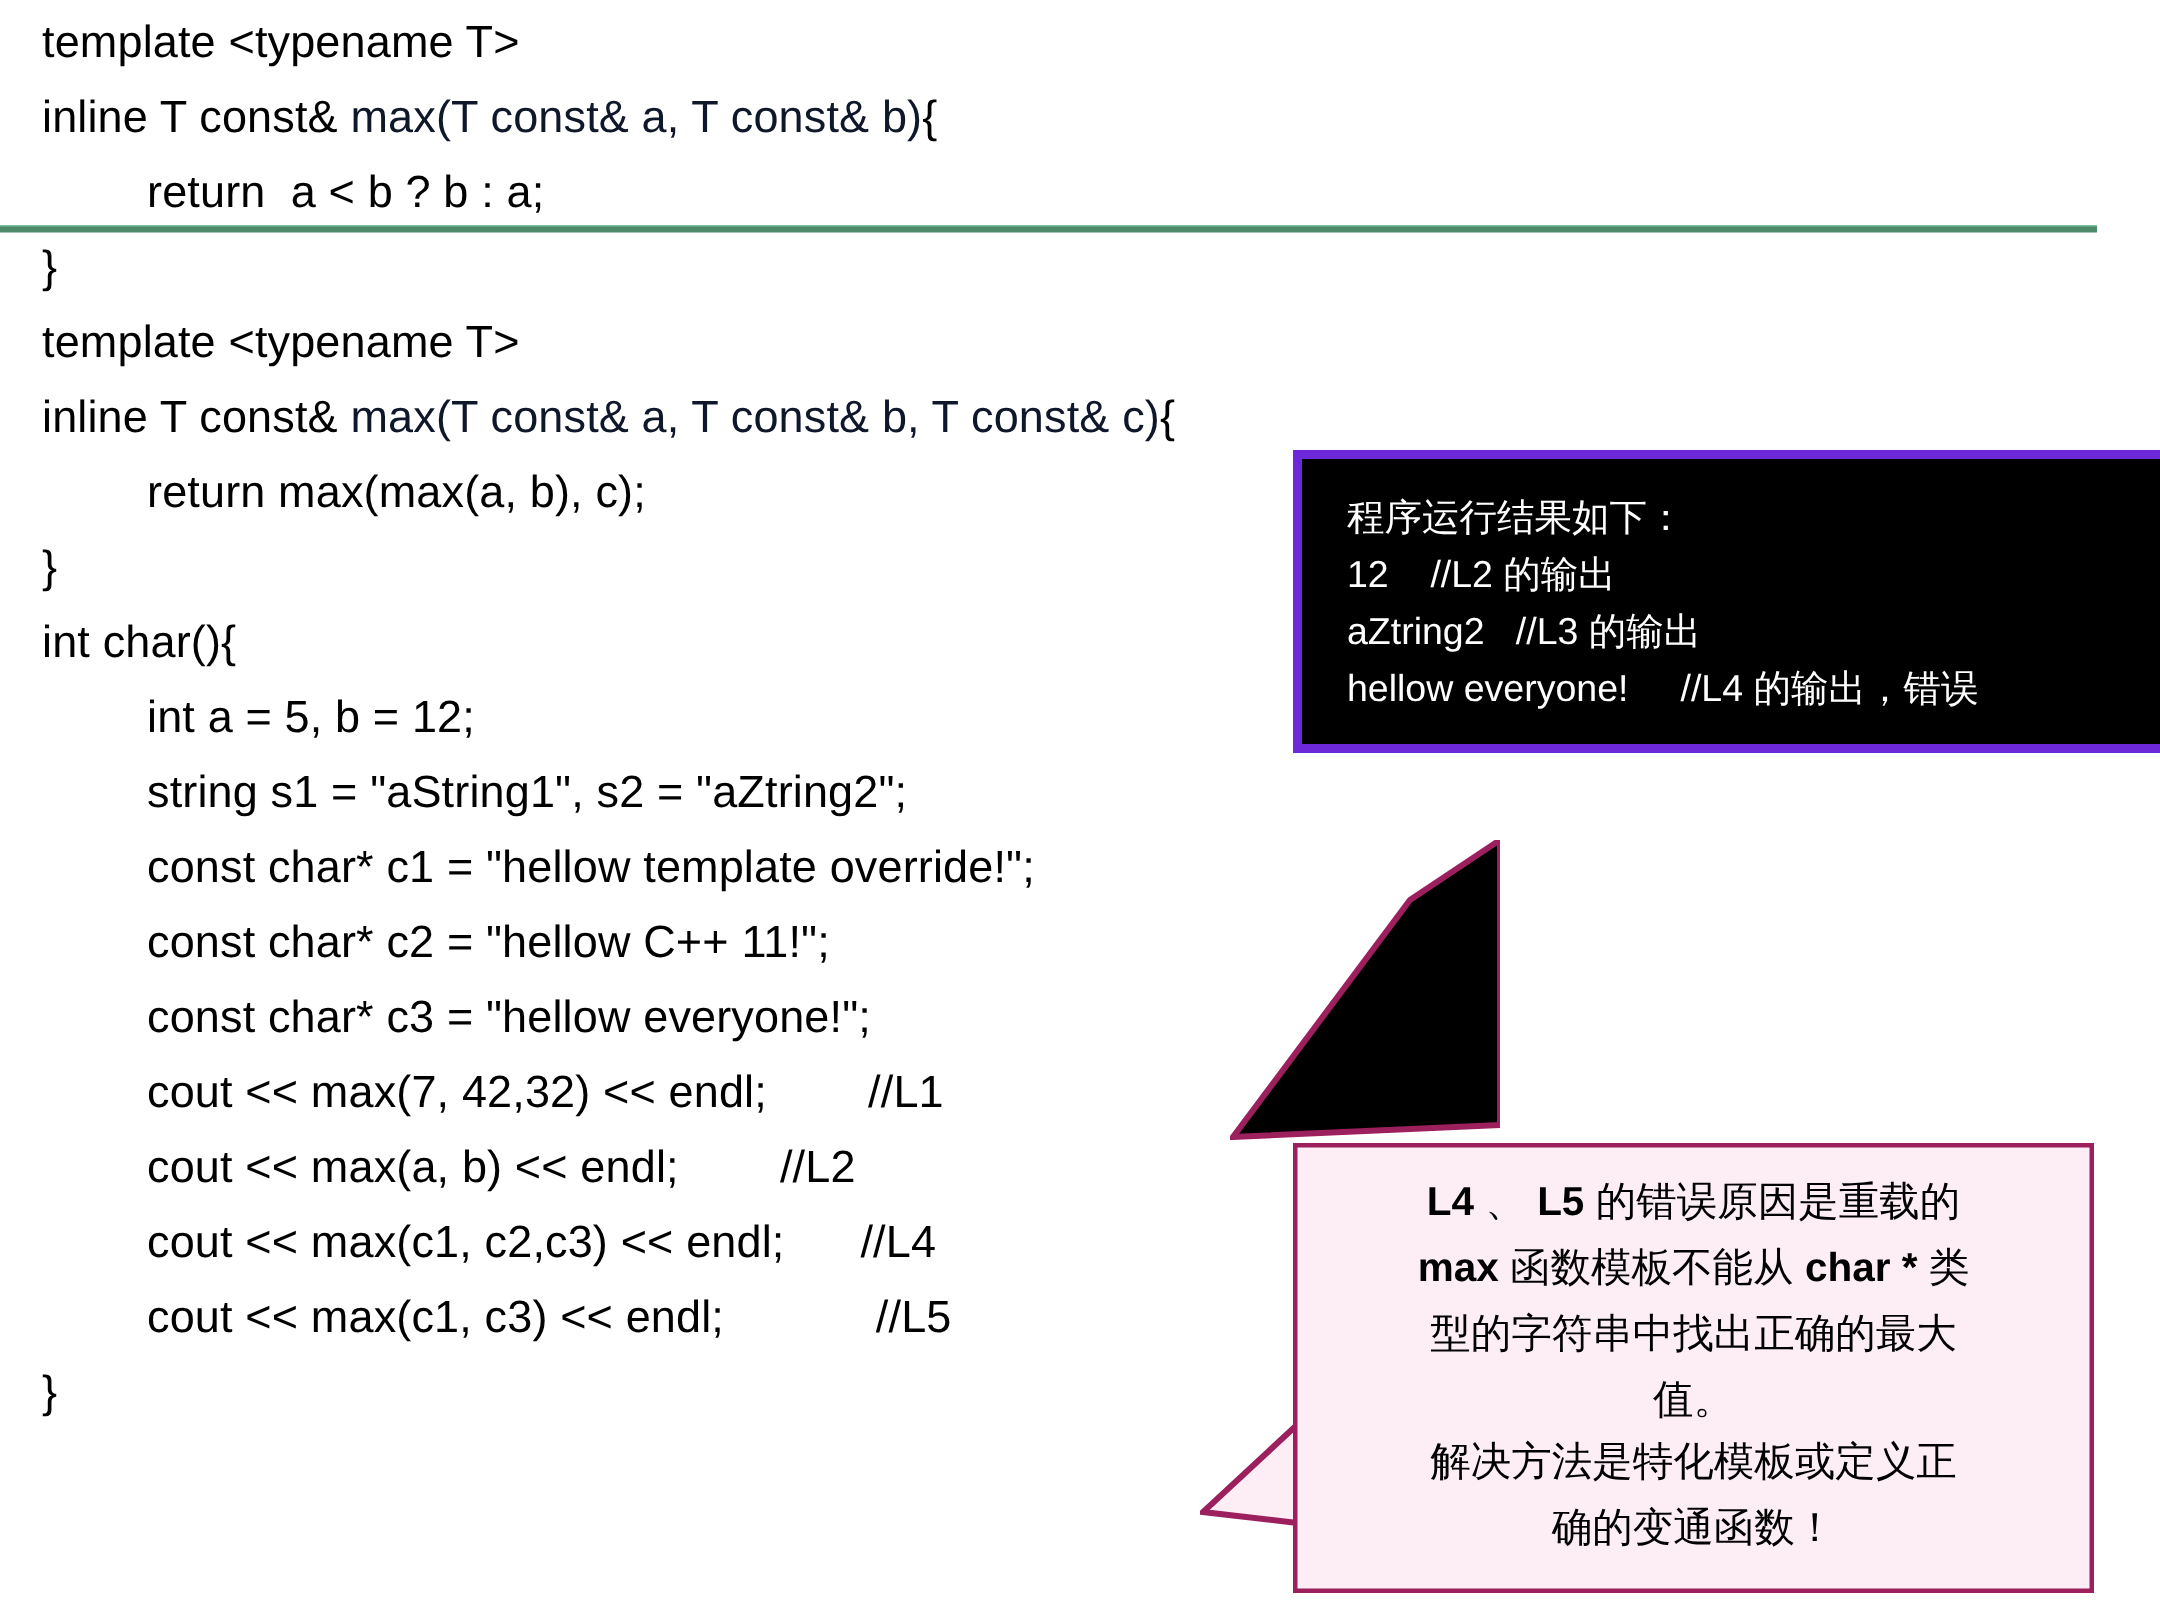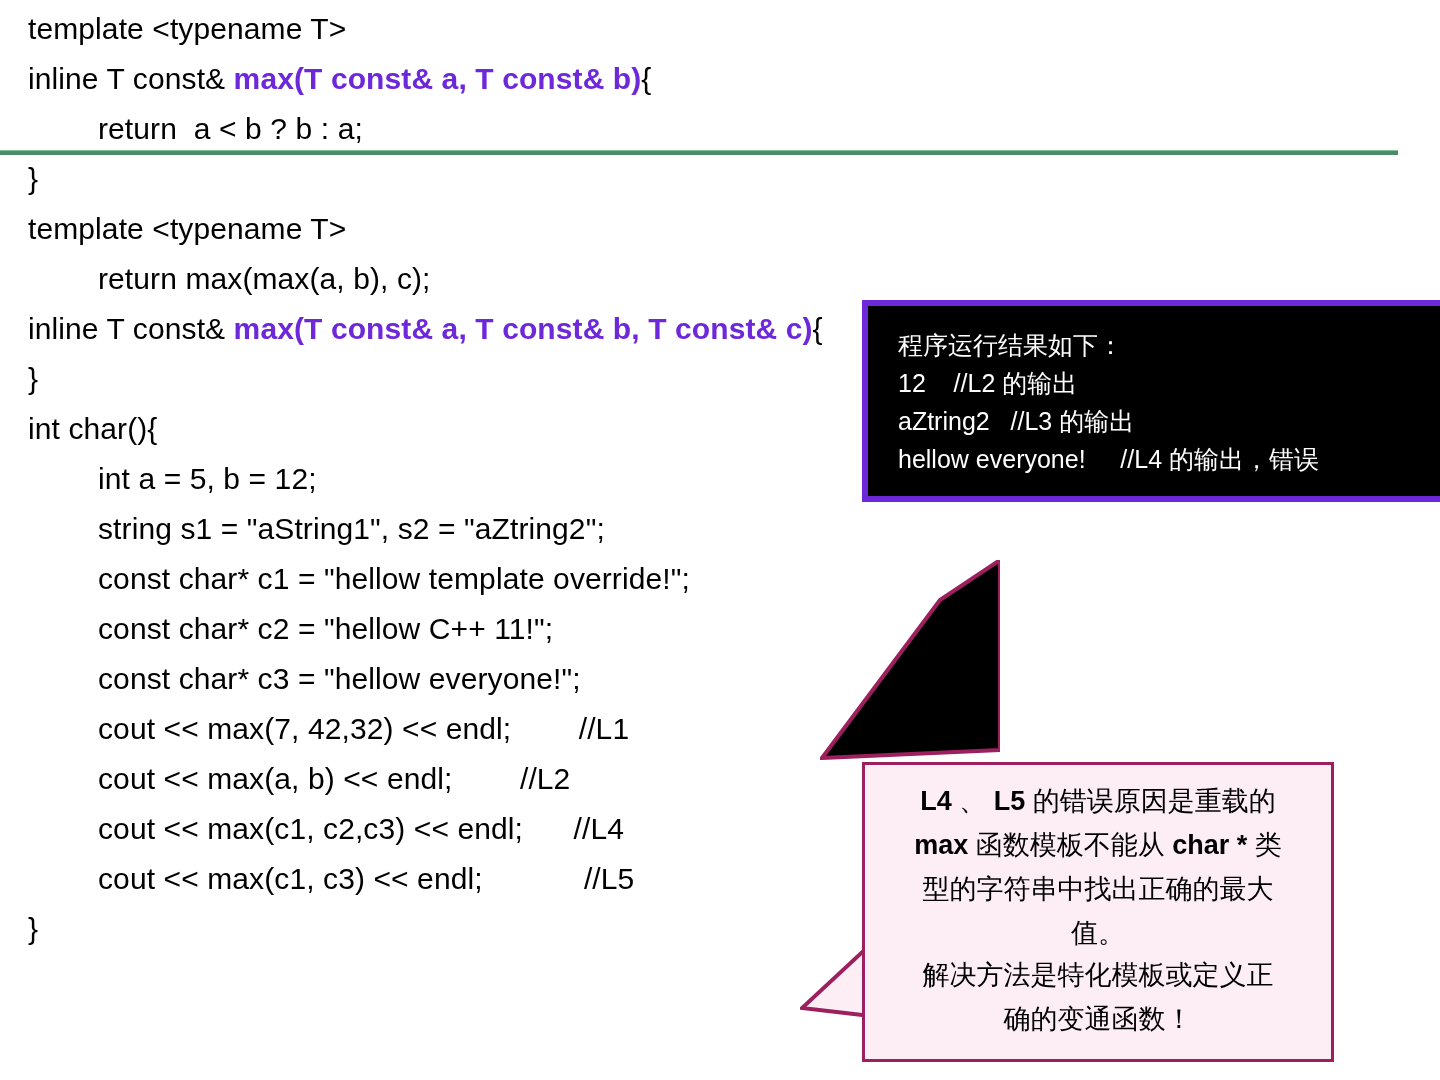--- a/index.html
+++ b/index.html
@@ -23,22 +23,22 @@
     width: 840px;
   }
   .code-line {
     font-size: 30px;
     line-height: 50px;
     color: #000000;
     white-space: pre;
     letter-spacing: 0.1px;
   }
   .code-line .kw {
-    color: #6d28d9;
-    font-weight: bold;
+    color: #0f172a;
+    font-weight: normal;
   }
   .indent-1 { padding-left: 70px; }
 
   
   .divider {
     position: absolute;
     left: 0px;
     top: 150px;
     width: 1398px;
     height: 4px;
@@ -73,21 +73,21 @@
     width: 180px;
     height: 200px;
     z-index: 2;
   }
 
   
   .note-callout {
     position: absolute;
     left: 862px;
     top: 762px;
-    width: 472px;
+    width: 534px;
     background: #fdeef5;
     border: 3px solid #9c1f5e;
     box-sizing: border-box;
     padding: 14px 18px 16px 18px;
     text-align: center;
     z-index: 3;
   }
   .note-text {
     font-size: 27px;
     line-height: 44px;
@@ -113,22 +113,22 @@
 <body>
 
 <div class="divider"></div>
 
 <div class="code-block" id="code-listing">
     <div class="code-line"><span>template &lt;typename T&gt;</span></div>
     <div class="code-line"><span>inline T const&amp; </span><span class="kw">max(T const&amp; a, T const&amp; b)</span><span>{</span></div>
     <div class="code-line indent-1"><span>return  a &lt; b ? b : a;</span></div>
     <div class="code-line"><span>}</span></div>
     <div class="code-line"><span>template &lt;typename T&gt;</span></div>
+    <div class="code-line"><span>inline T const&amp; </span><span class="kw">max(T const&amp; a, T const&amp; b, T const&amp; c)</span><span>{</span></div>
     <div class="code-line indent-1"><span>return max(max(a, b), c);</span></div>
-    <div class="code-line"><span>inline T const&amp; </span><span class="kw">max(T const&amp; a, T const&amp; b, T const&amp; c)</span><span>{</span></div>
     <div class="code-line"><span>}</span></div>
     <div class="code-line"><span>int char(){</span></div>
     <div class="code-line indent-1"><span>int a = 5, b = 12;</span></div>
     <div class="code-line indent-1"><span>string s1 = "aString1", s2 = "aZtring2";</span></div>
     <div class="code-line indent-1"><span>const char* c1 = "hellow template override!";</span></div>
     <div class="code-line indent-1"><span>const char* c2 = "hellow C++ 11!";</span></div>
     <div class="code-line indent-1"><span>const char* c3 = "hellow everyone!";</span></div>
     <div class="code-line indent-1"><span>cout &lt;&lt; max(7, 42,32) &lt;&lt; endl;        //L1</span></div>
     <div class="code-line indent-1"><span>cout &lt;&lt; max(a, b) &lt;&lt; endl;        //L2</span></div>
     <div class="code-line indent-1"><span>cout &lt;&lt; max(c1, c2,c3) &lt;&lt; endl;      //L4</span></div>

